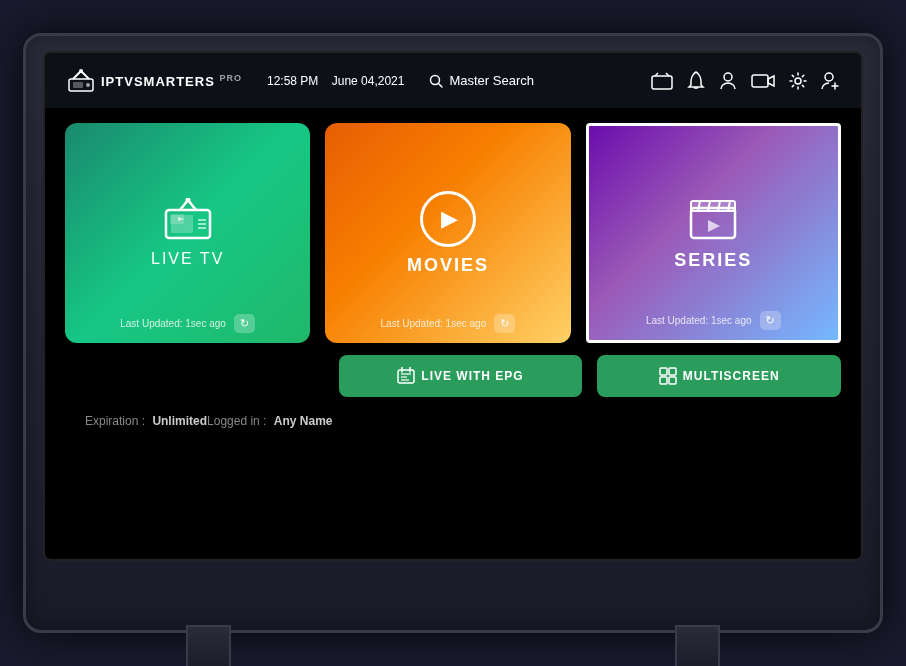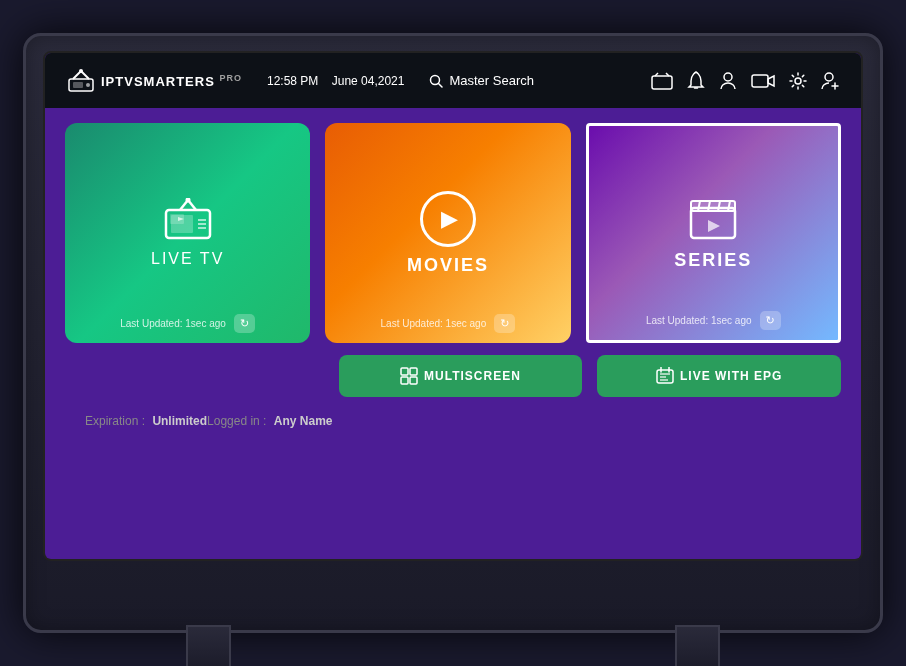--- a/index.html
+++ b/index.html
@@ -57,21 +57,21 @@
       height: 50px;
       background: linear-gradient(180deg, #2a2a3a, #1a1a28);
       border-radius: 0 0 8px 8px;
       border: 2px solid #3a3a4a;
     }
 
     
     .screen-content {
       width: 100%;
       height: 100%;
-      background: #4c1d95;
+      background: #000000;
       display: flex;
       flex-direction: column;
     }
 
     
     .header {
       display: flex;
       align-items: center;
       padding: 10px 20px;
       background: #0d1117;
@@ -400,40 +400,40 @@
               <span>Last Updated: 1sec ago</span>
               <button class="refresh-btn">↻</button>
             </div>
           </div>
 
         </div>
 
         <div class="buttons-row">
           <button class="action-btn">
             <svg width="18" height="18" viewBox="0 0 18 18" fill="none">
-              <rect x="1" y="1" width="7" height="7" rx="1" stroke="white" stroke-width="1.5" fill="none"></rect>
-              <rect x="10" y="1" width="7" height="7" rx="1" stroke="white" stroke-width="1.5" fill="none"></rect>
-              <rect x="1" y="10" width="7" height="7" rx="1" stroke="white" stroke-width="1.5" fill="none"></rect>
-              <rect x="10" y="10" width="7" height="7" rx="1" stroke="white" stroke-width="1.5" fill="none"></rect>
-            </svg>
-            <span>MULTISCREEN</span>
-          </button>
-
-          <button class="action-btn">
-            <svg width="18" height="18" viewBox="0 0 18 18" fill="none">
               <rect x="1" y="3" width="16" height="13" rx="2" stroke="white" stroke-width="1.5" fill="none"></rect>
               <line x1="4" y1="7" x2="14" y2="7" stroke="white" stroke-width="1.2"></line>
               <line x1="4" y1="10" x2="10" y2="10" stroke="white" stroke-width="1.2"></line>
               <line x1="4" y1="13" x2="12" y2="13" stroke="white" stroke-width="1.2"></line>
               <line x1="5" y1="0" x2="5" y2="5" stroke="white" stroke-width="1.5" stroke-linecap="round"></line>
               <line x1="13" y1="0" x2="13" y2="5" stroke="white" stroke-width="1.5" stroke-linecap="round"></line>
             </svg>
             <span>LIVE WITH EPG</span>
           </button>
 
+          <button class="action-btn">
+            <svg width="18" height="18" viewBox="0 0 18 18" fill="none">
+              <rect x="1" y="1" width="7" height="7" rx="1" stroke="white" stroke-width="1.5" fill="none"></rect>
+              <rect x="10" y="1" width="7" height="7" rx="1" stroke="white" stroke-width="1.5" fill="none"></rect>
+              <rect x="1" y="10" width="7" height="7" rx="1" stroke="white" stroke-width="1.5" fill="none"></rect>
+              <rect x="10" y="10" width="7" height="7" rx="1" stroke="white" stroke-width="1.5" fill="none"></rect>
+            </svg>
+            <span>MULTISCREEN</span>
+          </button>
+
         </div>
 
         <div class="footer">
           <span>
             <span>Expiration :</span>
             <strong style="color:#ccc; margin-left:4px;">Unlimited</strong>
           </span>
           <span>
             <span>Logged in :</span>
             <strong style="color:#ccc; margin-left:4px;">Any Name</strong>

